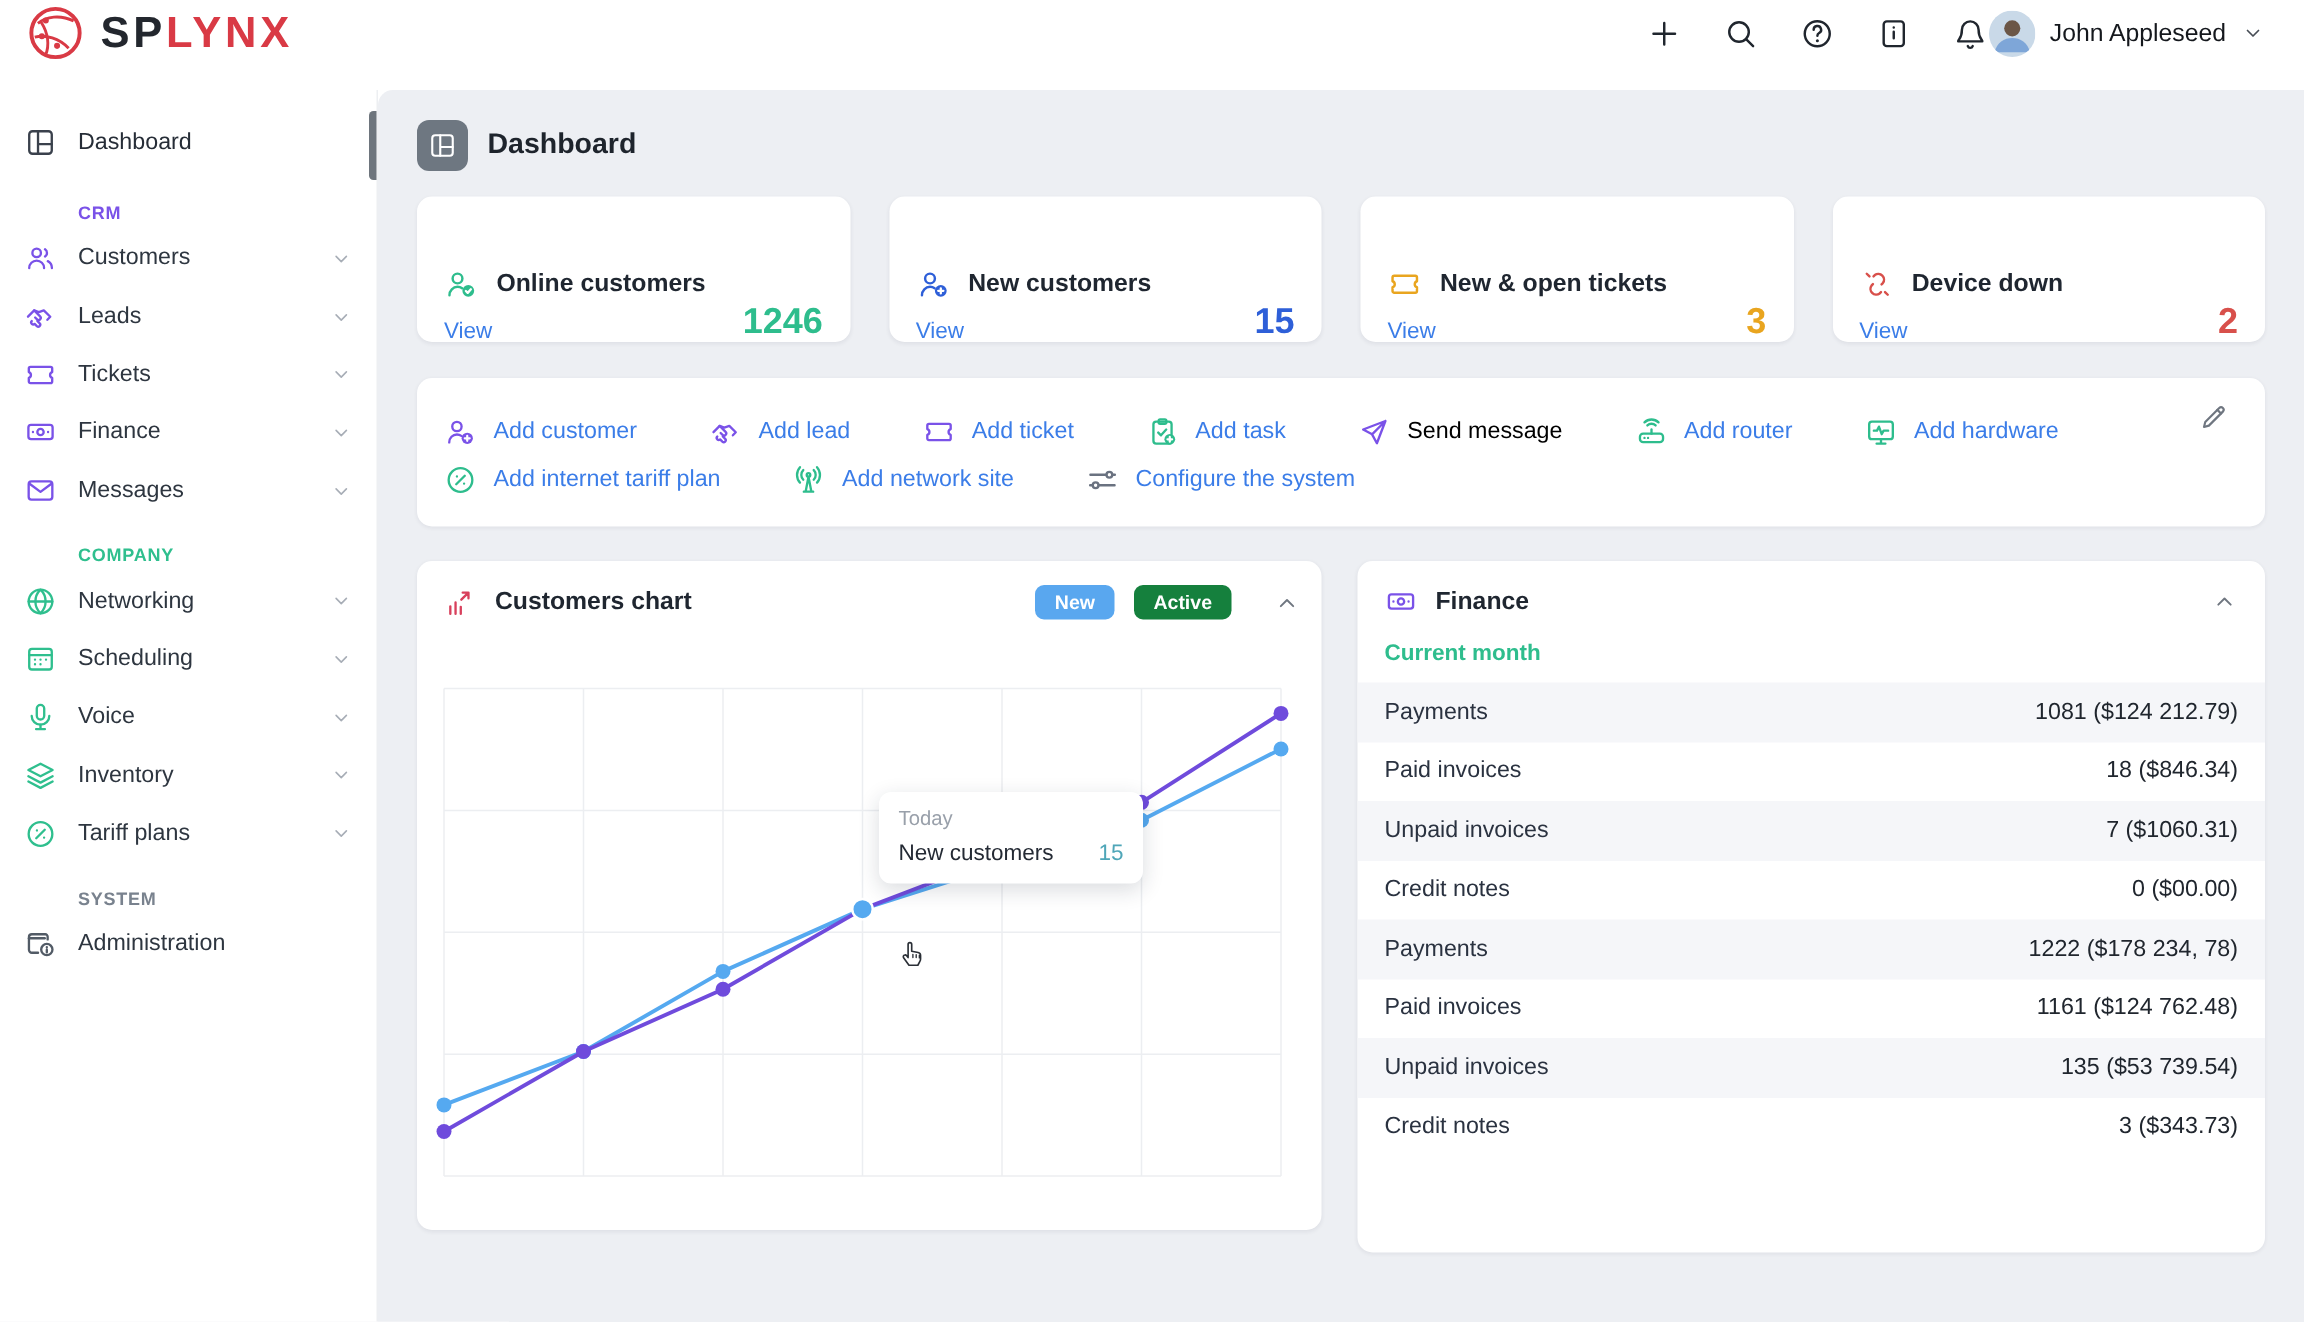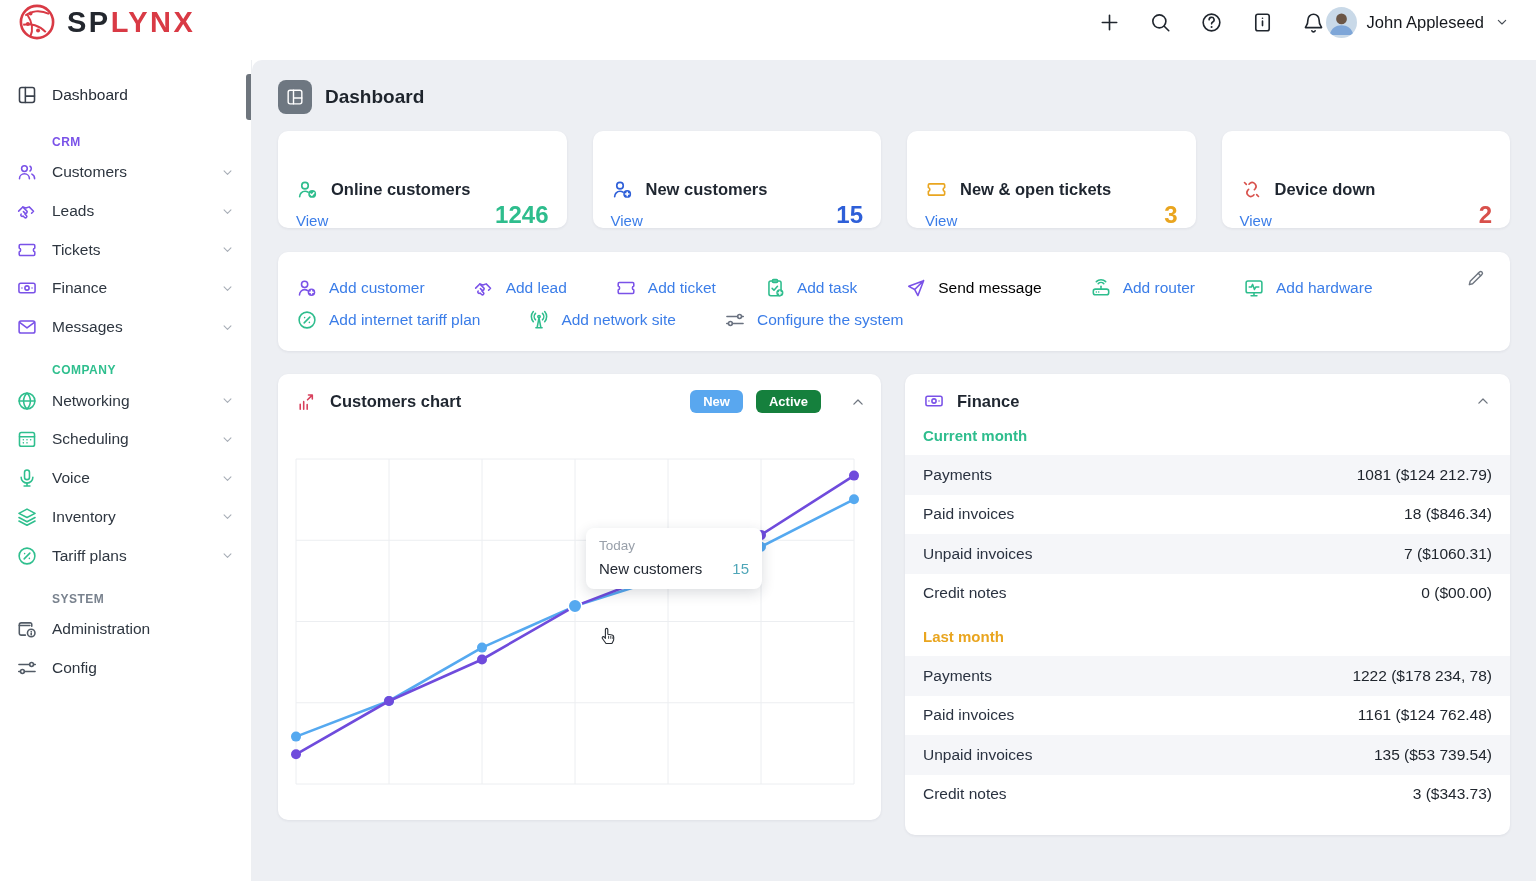--- a/index.html
+++ b/index.html
@@ -315,31 +315,20 @@
           <span class="icw" style="color:#525B66">
             <svg width="22" height="22" viewBox="0 0 24 24" fill="none" stroke="currentColor" stroke-width="1.7" stroke-linecap="round" stroke-linejoin="round">
               <path d="M17.2 9V7a1.7 1.7 0 0 0-1.7-1.7H5.7A2.1 2.1 0 0 0 3.6 7.4v9.2a2.1 2.1 0 0 0 2.1 2.1h4.5"></path>
               <path d="M3.6 8.2h11.5"></path>
               <circle cx="16.6" cy="16.4" r="4.1"></circle>
               <path d="M16.6 14.7h.01M16.6 16.5v1.9"></path>
             </svg>
           </span>
           <span class="lbl">Administration</span>
         </div>
-        <div class="side-item">
-          <span class="icw" style="color:#525B66">
-            <svg width="22" height="22" viewBox="0 0 24 24" fill="none" stroke="currentColor" stroke-width="1.7" stroke-linecap="round" stroke-linejoin="round">
-              <path d="M3.2 8.2h11.6M21 8.2h-1.7"></path>
-              <circle cx="17" cy="8.2" r="2.1"></circle>
-              <path d="M20.8 15.8H9.2M3 15.8h1.7"></path>
-              <circle cx="7" cy="15.8" r="2.1"></circle>
-            </svg>
-          </span>
-          <span class="lbl">Config</span>
-        </div>
       </div>
     </div>
 </div>
 
 <div class="main">
   <div class="page-head">
     <span class="ph-icon" id="page-icon">
         <svg width="20" height="20" viewBox="0 0 24 24" fill="none" stroke="currentColor" stroke-width="1.7" stroke-linecap="round" stroke-linejoin="round">
           <rect x="3.8" y="3.8" width="16.4" height="16.4" rx="2.4"></rect>
           <path d="M10.2 3.8v16.4M10.2 13.2h10"></path>
@@ -631,21 +620,20 @@
             <div class="fin-row odd">
               <span class="fin-label">Unpaid invoices</span>
               <span class="fin-value">7 ($1060.31)</span>
             </div>
             <div class="fin-row">
               <span class="fin-label">Credit notes</span>
               <span class="fin-value">0 ($00.00)</span>
             </div>
           </div>
           <div>
-            <div class="fin-section-label" style="color:#E9A51F">Last month</div>
             <div class="fin-row odd">
               <span class="fin-label">Payments</span>
               <span class="fin-value">1222 ($178 234, 78)</span>
             </div>
             <div class="fin-row">
               <span class="fin-label">Paid invoices</span>
               <span class="fin-value">1161 ($124 762.48)</span>
             </div>
             <div class="fin-row odd">
               <span class="fin-label">Unpaid invoices</span>

